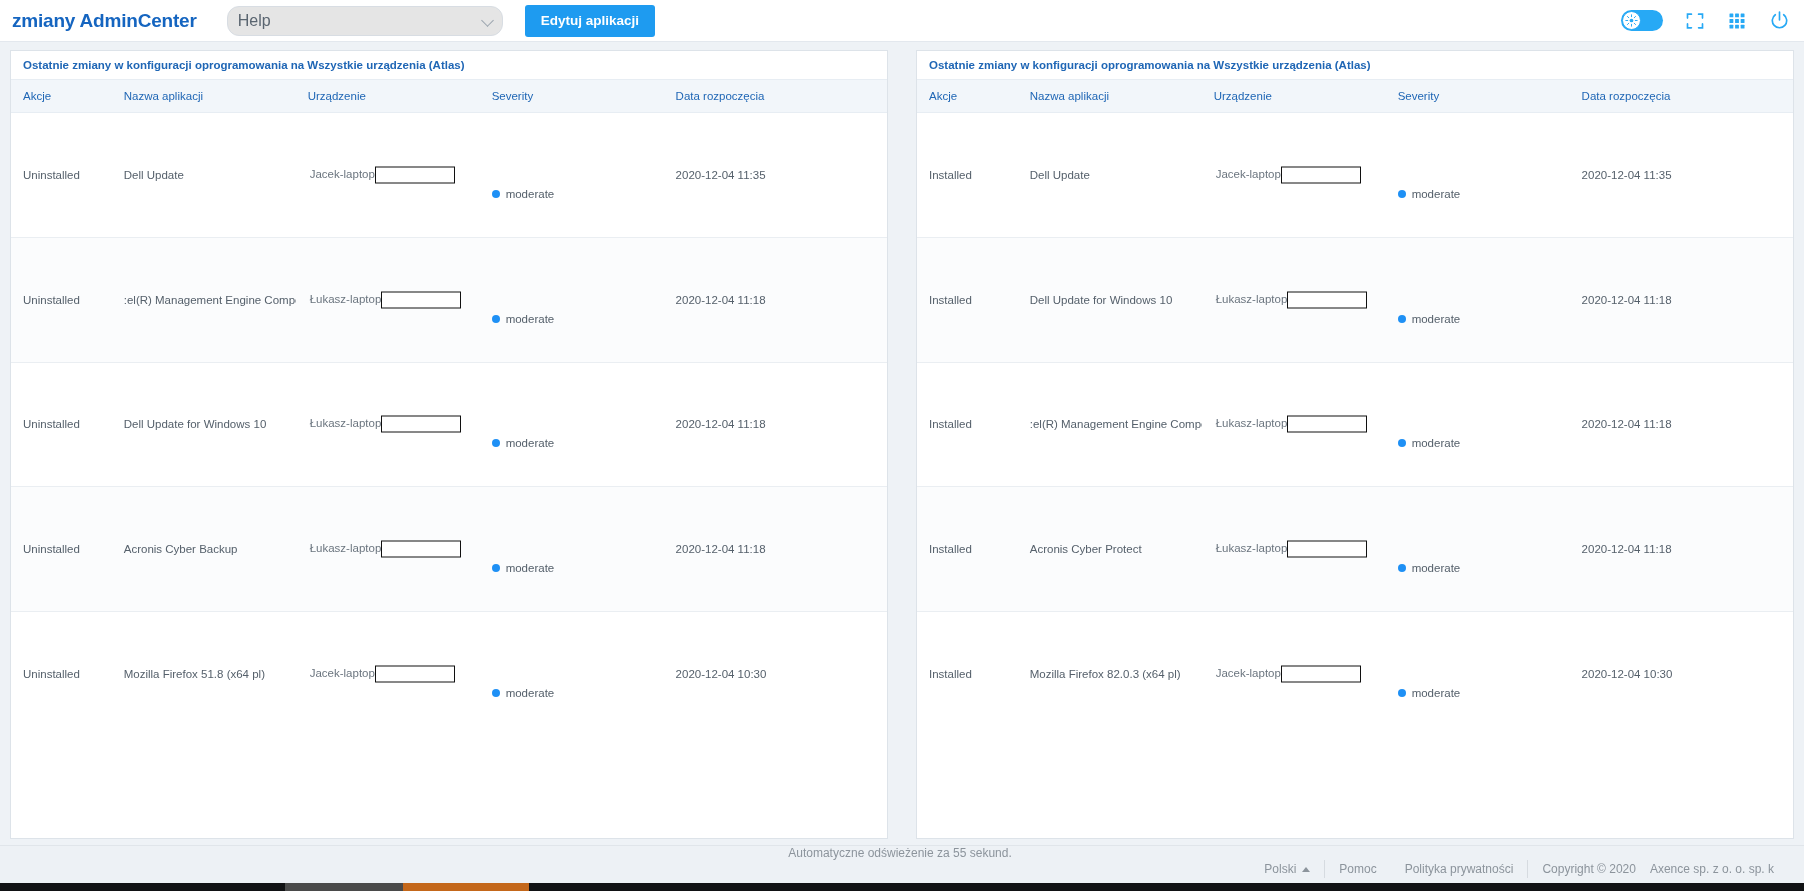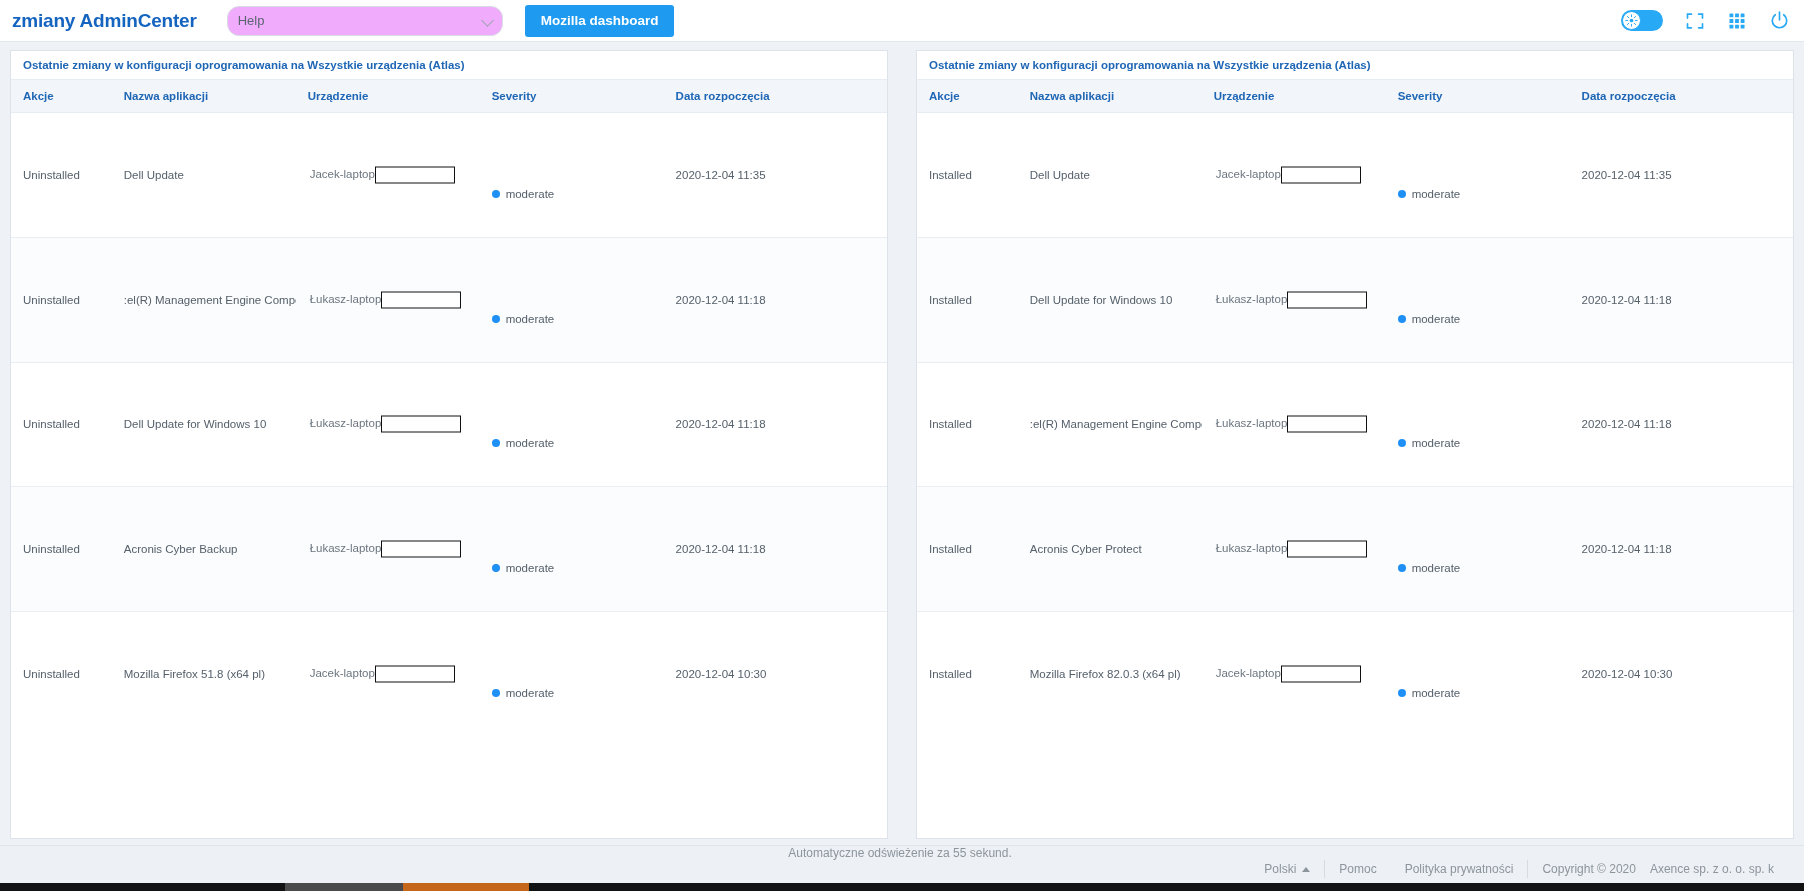--- a/index.html
+++ b/index.html
@@ -19,23 +19,23 @@
     border-bottom: 1px solid #e3e8ee;
     position: relative; z-index: 5;
   }
   .brand { font-size: 19px; font-weight: bold; color: #1565c0; letter-spacing: -0.2px; white-space: nowrap; }
   .select-wrap {
     margin-left: 30px; position: relative;
     width: 276px; height: 30px;
   }
   .select-box {
     width: 100%; height: 100%;
-    border: 1px solid #d8dde3; border-radius: 12px; background: #f0abfc;
+    border: 1px solid #d8dde3; border-radius: 12px; background: #e5e5e5;
     display: flex; align-items: center; padding: 0 10px;
-    font-size: 13px; color: #5a6570;
+    font-size: 16px; color: #5a6570;
   }
   .caret { position: absolute; right: 11px; top: 10px; width: 9px; height: 9px;
     border-right: 1.6px solid #9aa4ae; border-bottom: 1.6px solid #9aa4ae;
     transform: rotate(45deg); }
   .edit-btn {
     margin-left: 22px; height: 32px; padding: 0 16px;
     background: #1e9bf0; color: #fff; border: none; border-radius: 3px;
     font-size: 13.5px; font-weight: bold; font-family: inherit; cursor: pointer;
     white-space: nowrap;
   }
@@ -65,21 +65,21 @@
     display: flex; flex-direction: column;
     min-width: 0; overflow: hidden;
   }
   .panel-title {
     font-size: 11.5px; font-weight: bold; color: #1f66b5;
     padding: 8px 10px 8px 12px; white-space: nowrap; overflow: hidden;
   }
   .tbl { width: 100%; border-collapse: collapse; table-layout: fixed; }
   .tbl thead th {
     background: #f2f6fa; color: #1f66b5;
-    font-size: 11.5px; font-weight: bold; text-align: left;
+    font-size: 11.5px; font-weight: normal; text-align: left;
     padding: 10px 8px 10px 12px; white-space: nowrap;
     border-top: 1px solid #e7edf3; border-bottom: 1px solid #e7edf3;
   }
   .tbl tbody td {
     font-size: 11.5px; color: #55606b;
     padding: 0 8px 0 12px; height: 124.8px;
     border-bottom: 1px solid #eaeef2;
     vertical-align: middle; white-space: nowrap; overflow: hidden;
     background: #fbfcfd;
   }
@@ -127,21 +127,21 @@
 <div id="app">
 
   <div class="header">
     <div class="brand">zmiany AdminCenter</div>
 
     <div class="select-wrap">
       <div class="select-box">Help</div>
       <span class="caret"></span>
     </div>
 
-    <button class="edit-btn">Mozilla dashboard</button>
+    <button class="edit-btn">Edytuj aplikacji</button>
 
     <div class="header-right">
       <div class="toggle">
         <div class="knob">
           <svg class="ic" width="13" height="13" viewBox="0 0 24 24">
             <circle cx="12" cy="12" r="3.4" fill="#27a9f5"></circle>
             <g stroke="#27a9f5" stroke-width="1.8" stroke-linecap="round">
               <line x1="12" y1="1.5" x2="12" y2="5"></line>
                 <line x1="12" y1="19" x2="12" y2="22.5"></line>
               <line x1="1.5" y1="12" x2="5" y2="12"></line>

